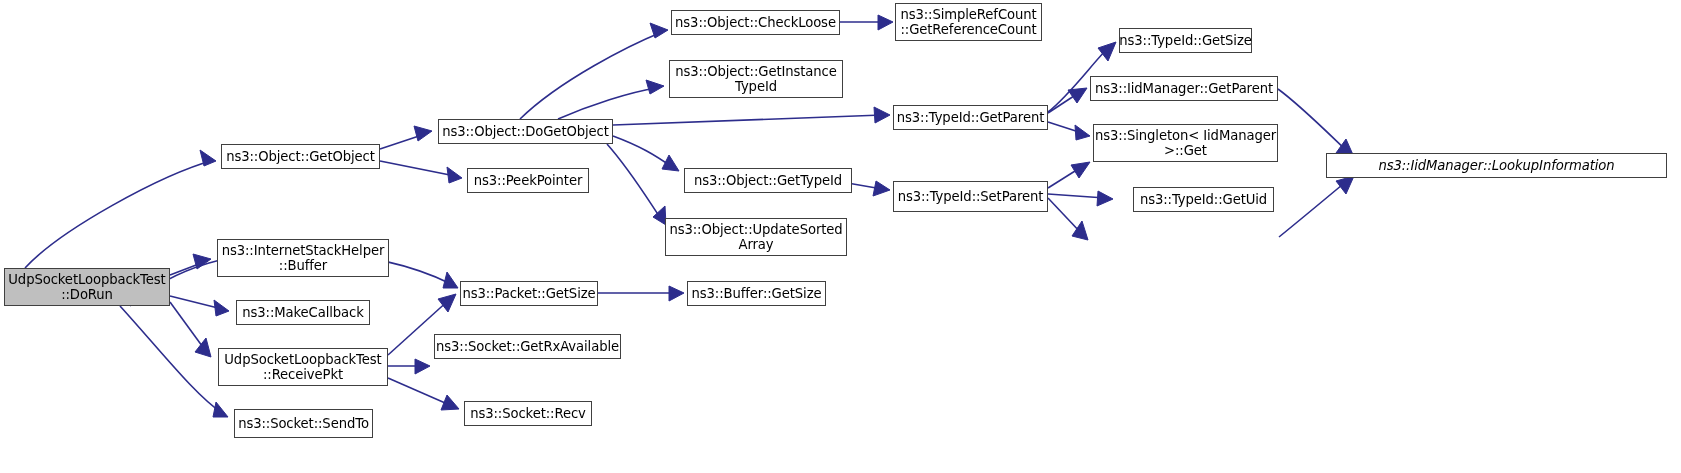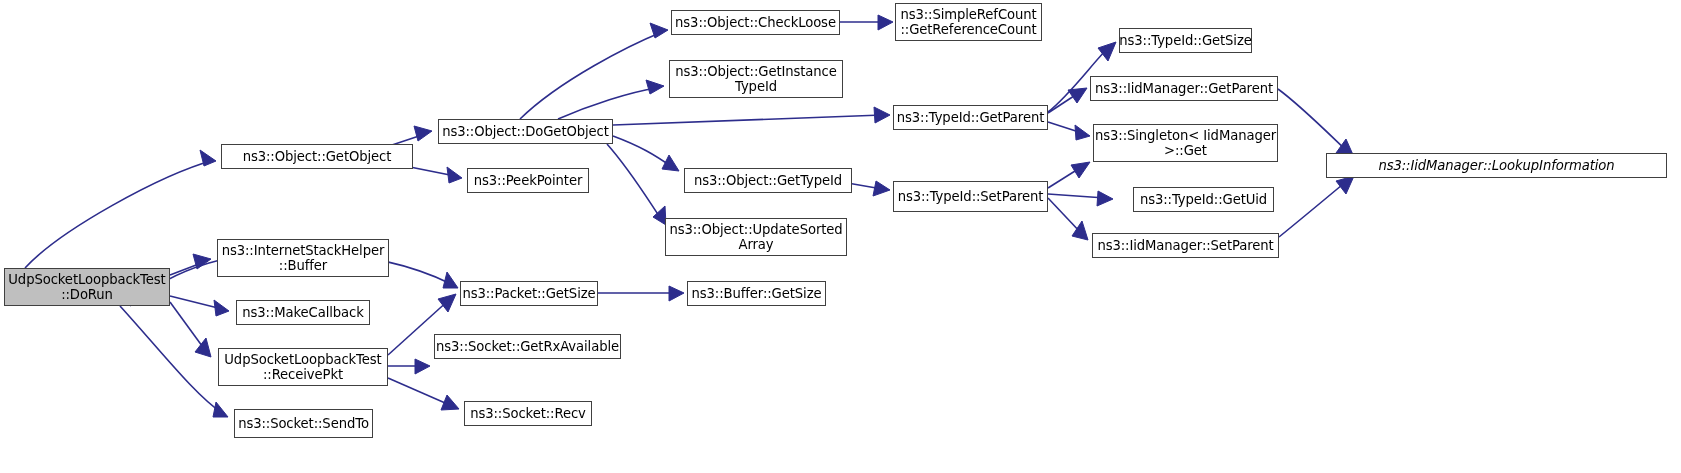--- a/index.html
+++ b/index.html
@@ -79,21 +79,21 @@
       <polygon points="1113,199 1098,191 1097,206" fill="#2d2d8c" stroke="#2d2d8c" stroke-width="1"></polygon>
       <path d="M 1048,198 L 1082,234" fill="none" stroke="#2d2d8c" stroke-width="1.6"></path>
       <polygon points="1088,240 1082,221 1072,236" fill="#2d2d8c" stroke="#2d2d8c" stroke-width="1"></polygon>
       <path d="M 1278,89 C 1300,105 1330,135 1348,152" fill="none" stroke="#2d2d8c" stroke-width="1.6"></path>
       <polygon points="1354,157 1346,139 1336,153" fill="#2d2d8c" stroke="#2d2d8c" stroke-width="1"></polygon>
       <path d="M 1279,237 C 1300,220 1330,195 1348,180" fill="none" stroke="#2d2d8c" stroke-width="1.6"></path>
       <polygon points="1354,176 1336,181 1346,194" fill="#2d2d8c" stroke="#2d2d8c" stroke-width="1"></polygon>
     </svg>
 <div class="node root" style="left: 4px; top: 268px; width: 166px; height: 38px;">UdpSocketLoopbackTest
 ::DoRun</div>
-    <div class="node" style="left: 221px; top: 144px; width: 192px; height: 25px;">ns3::Object::GetObject</div>
+    <div class="node" style="left: 221px; top: 144px; width: 159px; height: 25px;">ns3::Object::GetObject</div>
     <div class="node" style="left: 217px; top: 239px; width: 172px; height: 38px;">ns3::InternetStackHelper
 ::Buffer</div>
     <div class="node" style="left: 236px; top: 300px; width: 134px; height: 25px;">ns3::MakeCallback</div>
     <div class="node" style="left: 218px; top: 348px; width: 170px; height: 38px;">UdpSocketLoopbackTest
 ::ReceivePkt</div>
     <div class="node" style="left: 234px; top: 409px; width: 139px; height: 29px;">ns3::Socket::SendTo</div>
     <div class="node" style="left: 438px; top: 119px; width: 175px; height: 25px;">ns3::Object::DoGetObject</div>
     <div class="node" style="left: 467px; top: 168px; width: 122px; height: 25px;">ns3::PeekPointer</div>
     <div class="node" style="left: 460px; top: 281px; width: 138px; height: 25px;">ns3::Packet::GetSize</div>
     <div class="node" style="left: 671px; top: 10px; width: 169px; height: 25px;">ns3::Object::CheckLoose</div>
@@ -107,15 +107,14 @@
     <div class="node" style="left: 464px; top: 401px; width: 128px; height: 25px;">ns3::Socket::Recv</div>
     <div class="node" style="left: 895px; top: 3px; width: 147px; height: 38px;">ns3::SimpleRefCount
 ::GetReferenceCount</div>
     <div class="node" style="left: 893px; top: 105px; width: 155px; height: 25px;">ns3::TypeId::GetParent</div>
     <div class="node" style="left: 893px; top: 181px; width: 155px; height: 31px;">ns3::TypeId::SetParent</div>
     <div class="node" style="left: 1119px; top: 28px; width: 133px; height: 25px;">ns3::TypeId::GetSize</div>
     <div class="node" style="left: 1090px; top: 76px; width: 188px; height: 25px;">ns3::IidManager::GetParent</div>
     <div class="node" style="left: 1093px; top: 124px; width: 185px; height: 38px;">ns3::Singleton&lt; IidManager
 &gt;::Get</div>
     <div class="node" style="left: 1116px; top: 187px; width: 141px; height: 25px; margin-left: 17px;">ns3::TypeId::GetUid</div>
-    <div class="node" style="left: 1092px; top: 233px; width: 187px; height: 25px;">ns3::IidManager::SetParent</div>
     <div class="node" style="left: 1326px; top: 153px; width: 341px; height: 25px; font-style: italic;">ns3::IidManager::LookupInformation</div>
   </div>
 
 </body></html>

